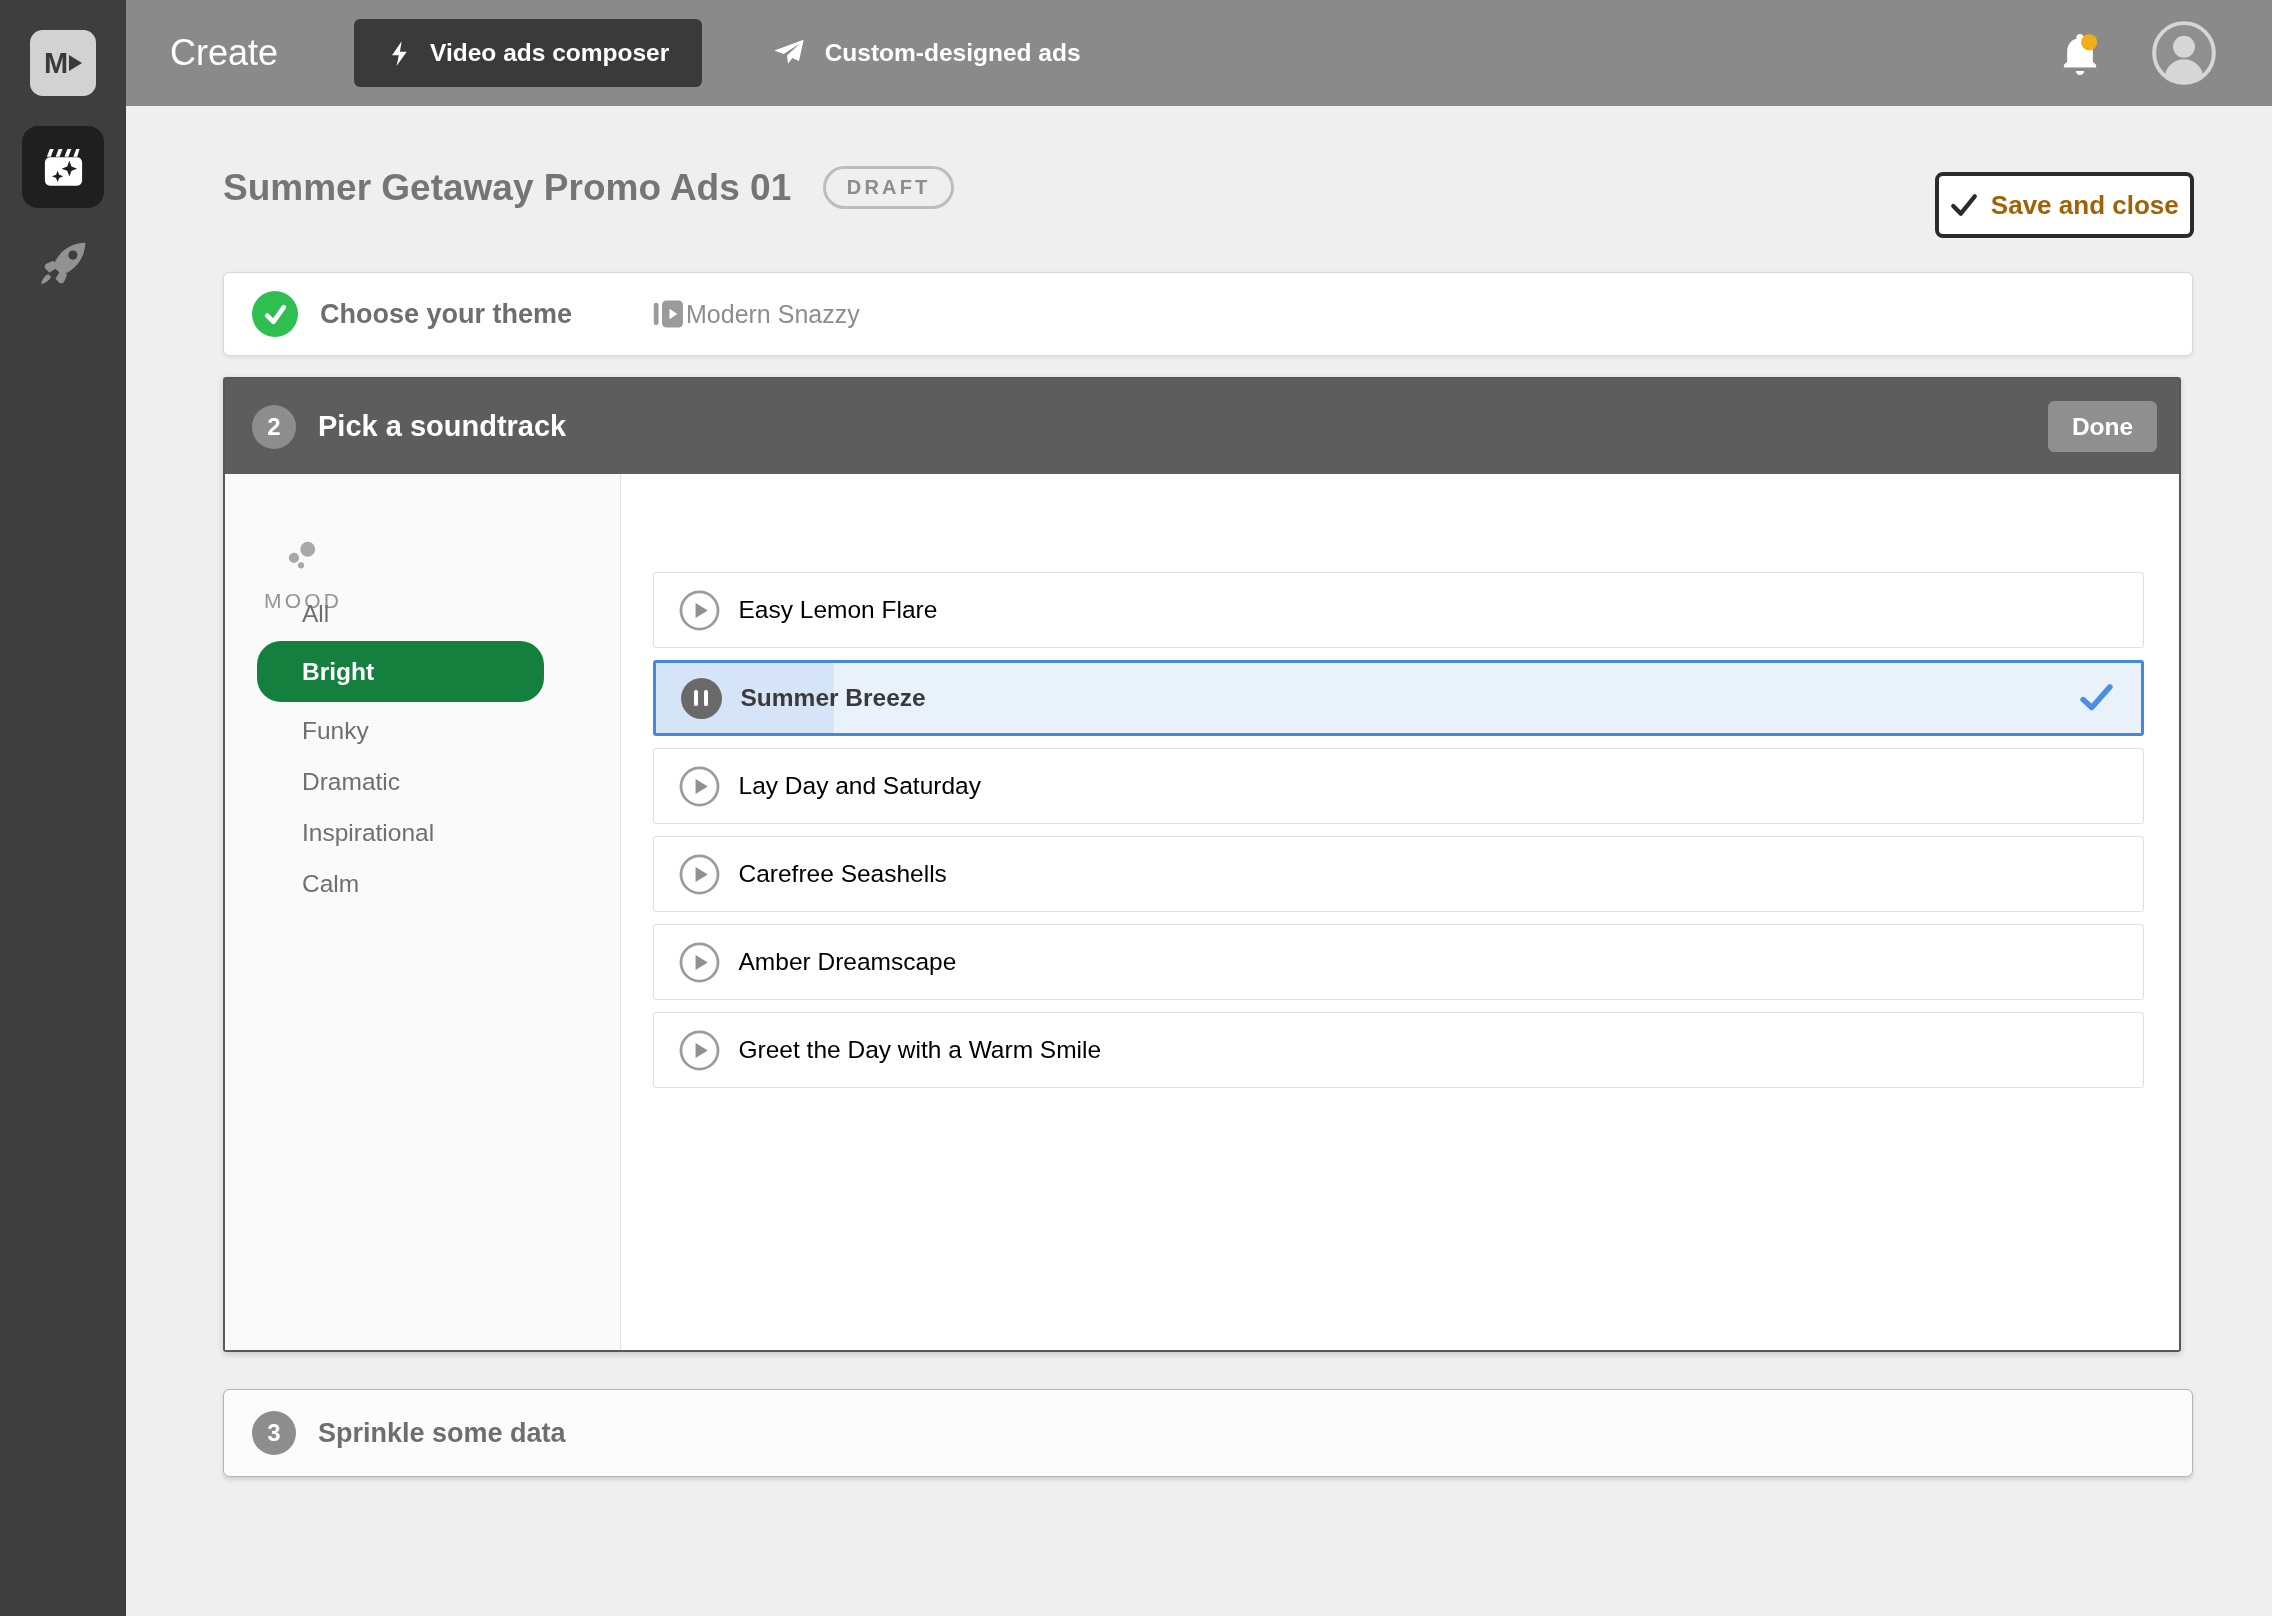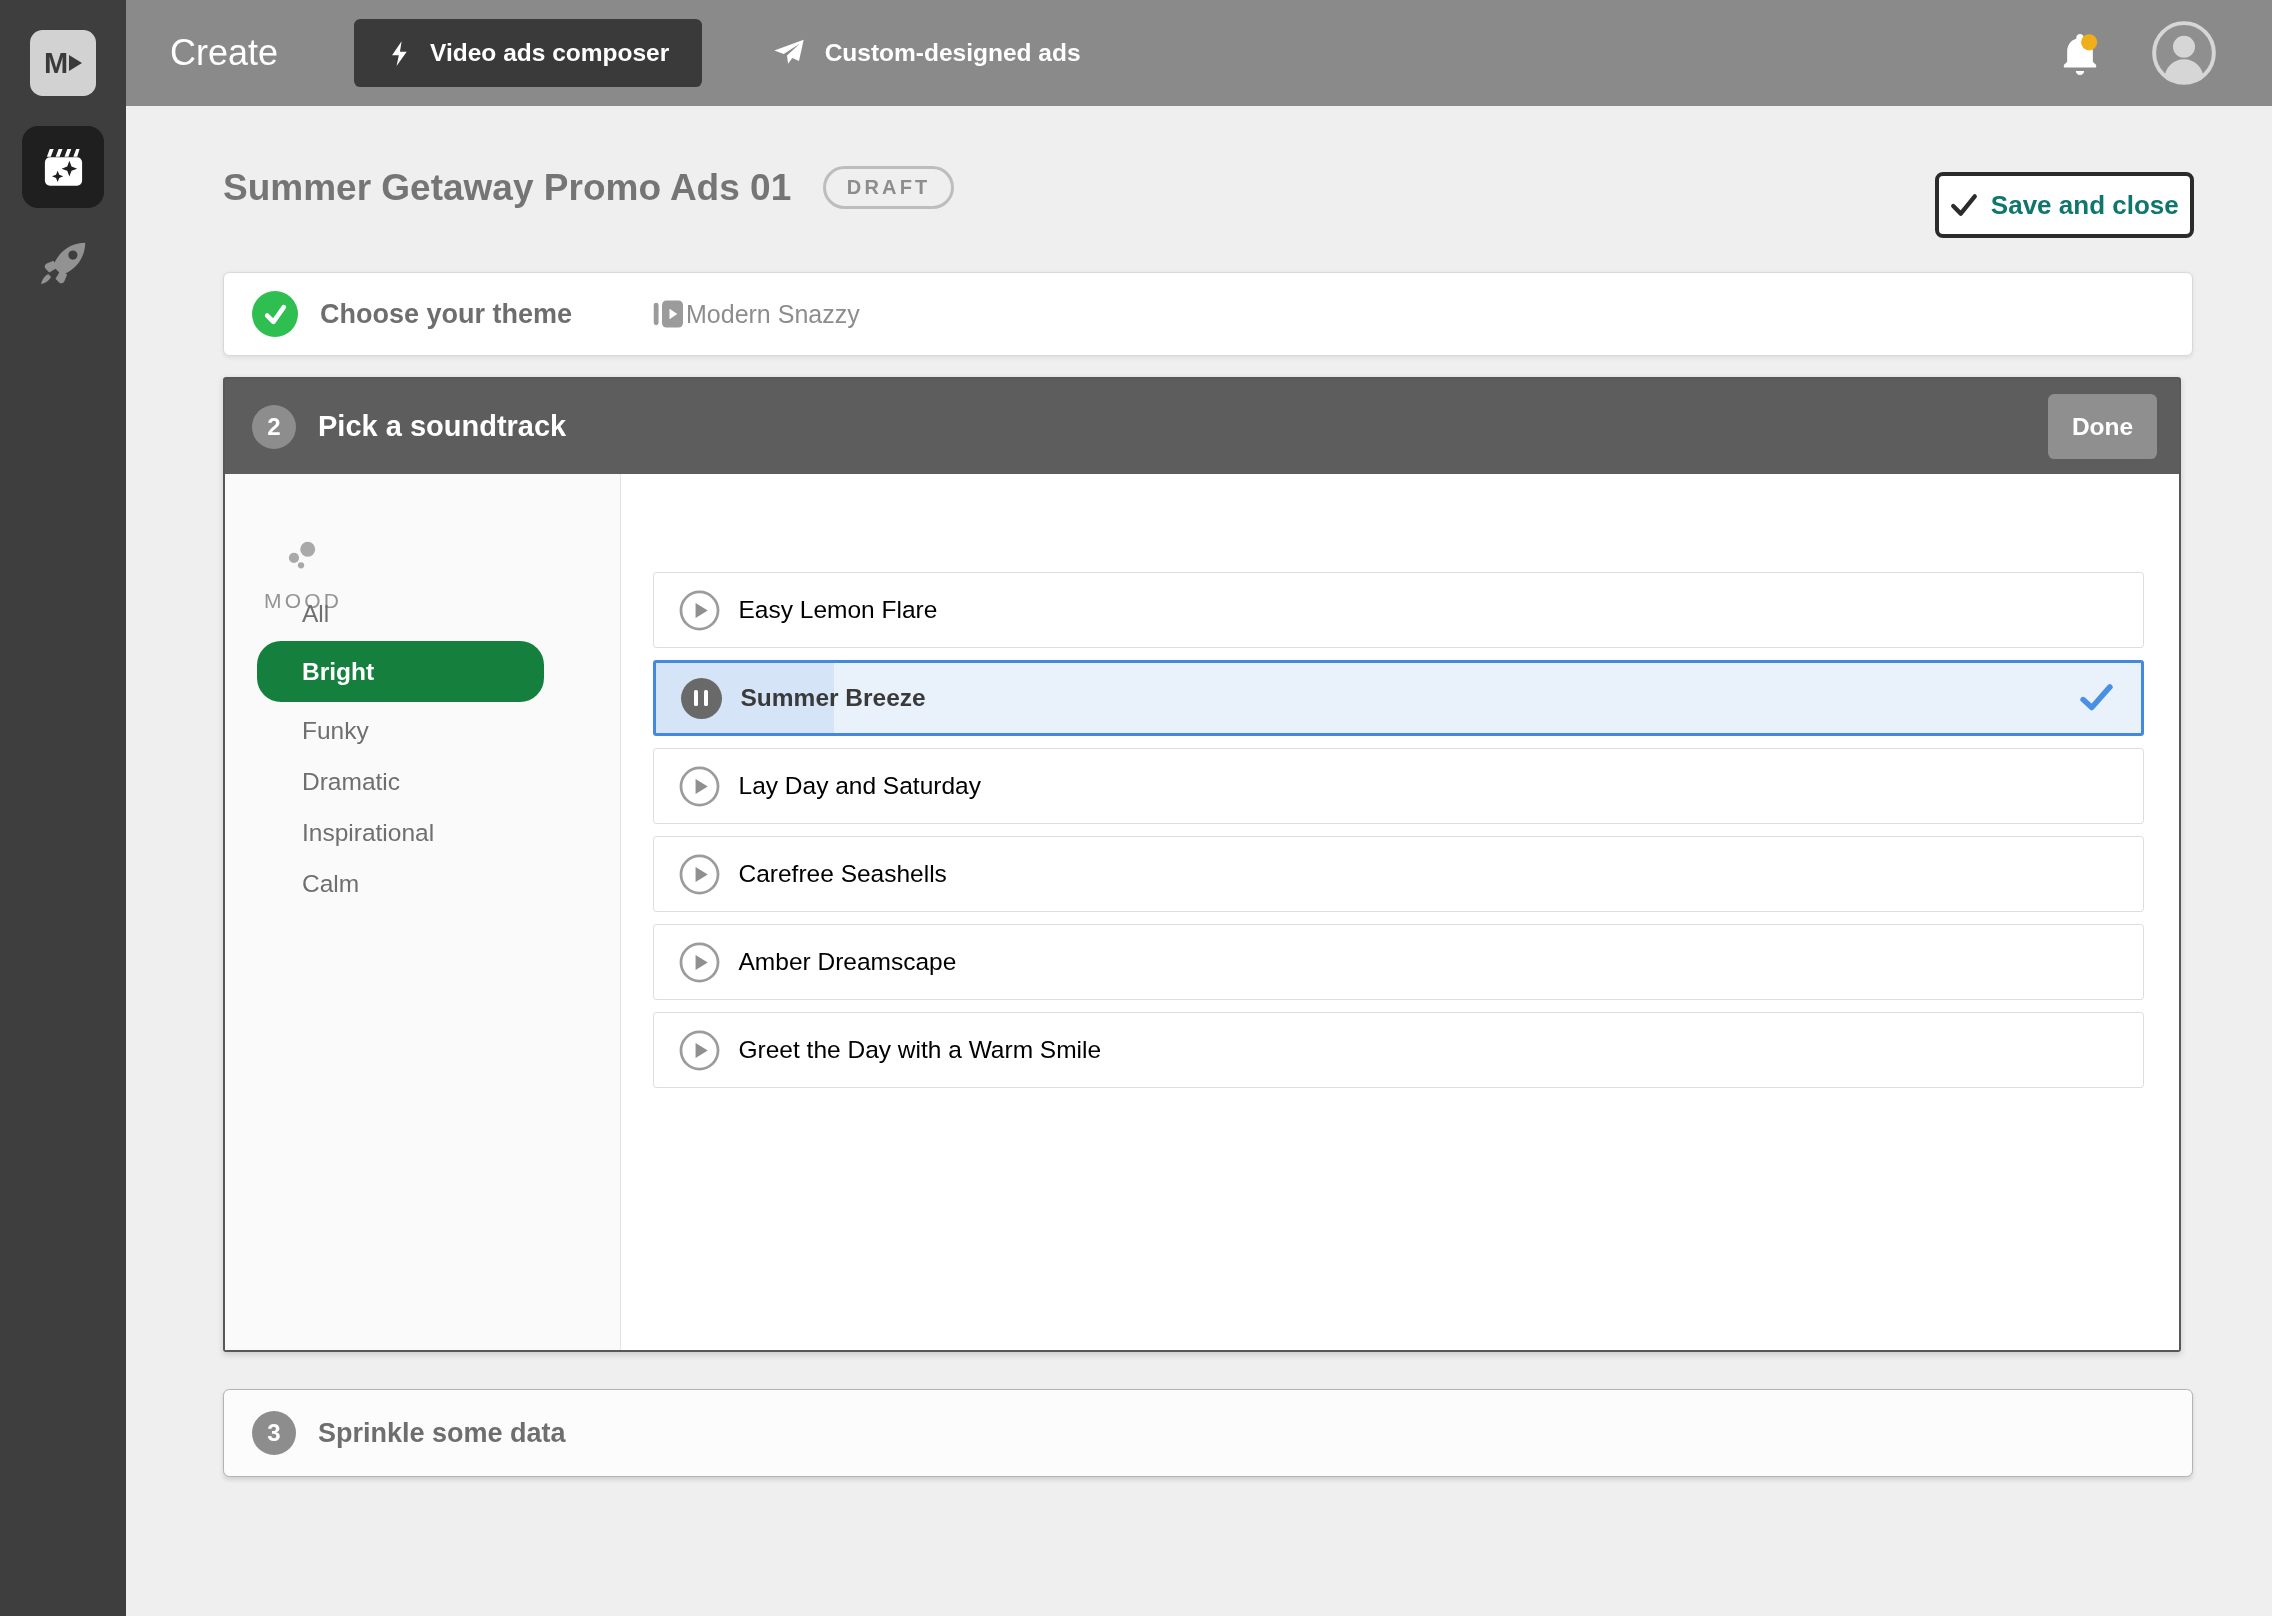--- a/index.html
+++ b/index.html
@@ -30,41 +30,41 @@
   .bell{position:relative;width:44px;height:47px;}
   .avatar{width:66px;height:66px;}
 
   
   .page-head{position:absolute;left:223px;top:166px;display:flex;align-items:center;gap:32px;}
   .page-title{font-size:37px;font-weight:700;color:#757575;}
   .draft-badge{border:3.2px solid #bdbdbd;border-radius:25px;padding:7px 20.5px;font-size:20px;
     font-weight:700;letter-spacing:3.2px;color:#8d8d8d;}
   .save-btn{position:absolute;left:1935px;top:172px;width:259px;height:66px;background:#fff;
     border:4px solid #2b2b2b;border-radius:8px;box-sizing:border-box;display:flex;align-items:center;
-    justify-content:center;gap:12.6px;font-size:26px;font-weight:700;color:#0f766e;cursor:pointer;}
+    justify-content:center;gap:12.6px;font-size:26px;font-weight:700;color:#a16207;cursor:pointer;}
 
   
   .num-circle{width:44px;height:44px;border-radius:50%;background:#8d8d8d;color:#fff;
     display:flex;align-items:center;justify-content:center;font-size:24px;font-weight:700;flex:none;}
   .step1{position:absolute;left:223px;top:272px;width:1970px;height:84px;background:#fff;
     border:1.6px solid #d8d8d8;border-radius:6.3px;box-sizing:border-box;display:flex;align-items:center;
     box-shadow:0 1.6px 4px rgba(0,0,0,.07);cursor:pointer;}
   .check-circle{width:46px;height:46px;border-radius:50%;background:#2fbf50;margin-left:28px;
     display:flex;align-items:center;justify-content:center;flex:none;}
   .step-title{margin-left:22px;font-size:27px;font-weight:700;color:#6e6e6e;}
   .theme-value{position:absolute;left:426px;top:0;height:100%;display:flex;align-items:center;
     color:#8d8d8d;font-size:25px;}
 
   .step2{position:absolute;left:223px;top:377px;width:1958px;height:975px;background:#fff;
     border:2.4px solid #575757;border-radius:3.2px;box-sizing:border-box;display:flex;flex-direction:column;
     box-shadow:0 2.4px 6.3px rgba(0,0,0,.15);}
   .step2-header{height:95px;background:#5d5d5d;display:flex;align-items:center;flex:none;}
   .step2-header .num-circle{margin-left:27px;}
   .step2-title{margin-left:22px;font-size:29px;font-weight:700;color:#fff;}
-  .done-btn{margin-left:auto;margin-right:22px;width:109px;height:65px;background:#8f8f8f;border-radius:6.3px;
+  .done-btn{margin-left:auto;margin-right:22px;width:109px;height:51px;background:#8f8f8f;border-radius:6.3px;
     color:#fff;font-weight:700;font-size:24.5px;display:flex;align-items:center;justify-content:center;cursor:pointer;}
   .step2-body{flex:1;display:flex;min-height:0;}
   .mood-panel{width:395px;background:#fafafa;border-right:1.6px solid #e2e2e2;flex:none;position:relative;}
   .mood-head{position:absolute;left:39px;top:65px;display:flex;align-items:center;gap:17.4px;flex-direction:column;}
   .mood-label{font-size:21px;letter-spacing:3.2px;color:#949494;}
   .mood-list{position:absolute;left:0;right:0;top:114px;}
   .mood-item{height:51px;display:flex;align-items:center;padding-left:77px;font-size:24.5px;color:#6f6f6f;cursor:pointer;}
   .mood-item.selected{margin:2.4px 0 3.2px 32px;width:242px;height:61px;padding-left:45px;border-radius:24px;
     background:#15803d;color:#fff;font-weight:700;}
 

